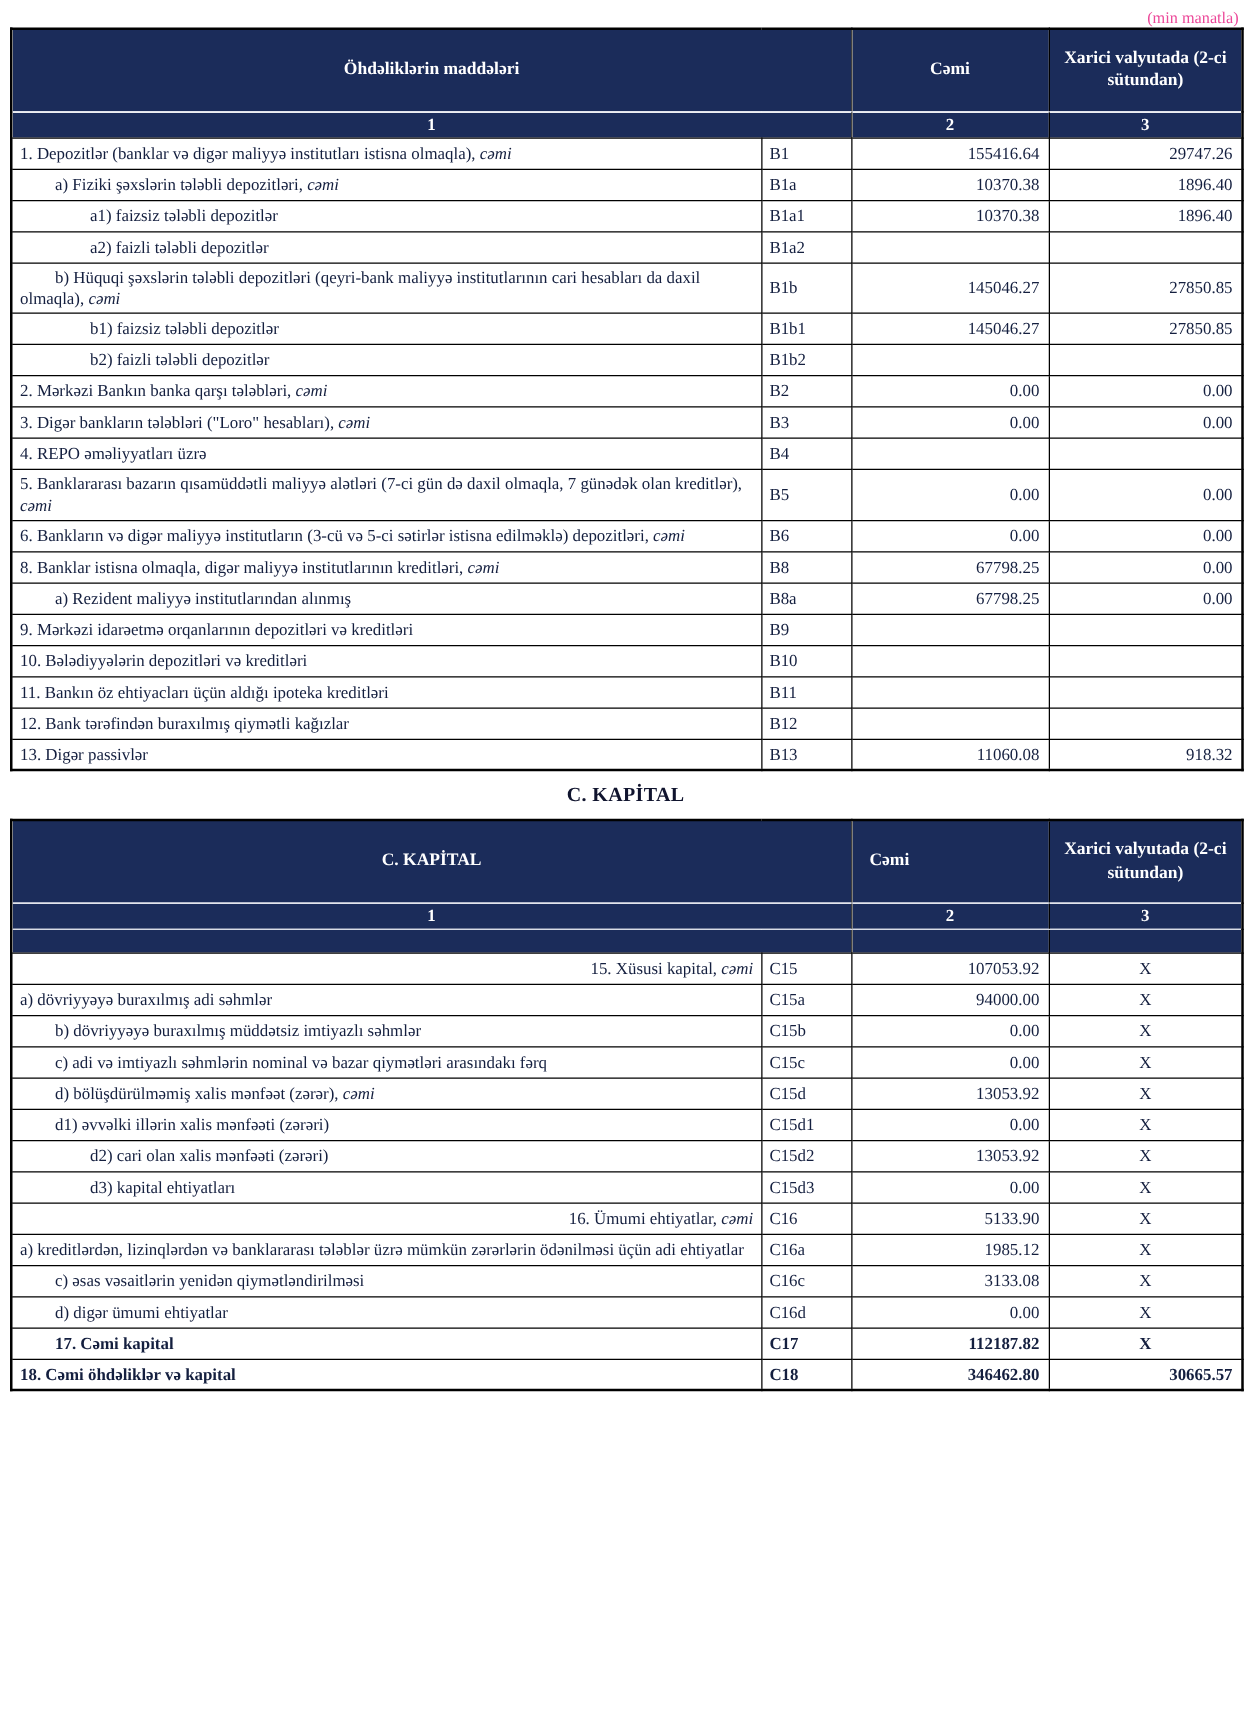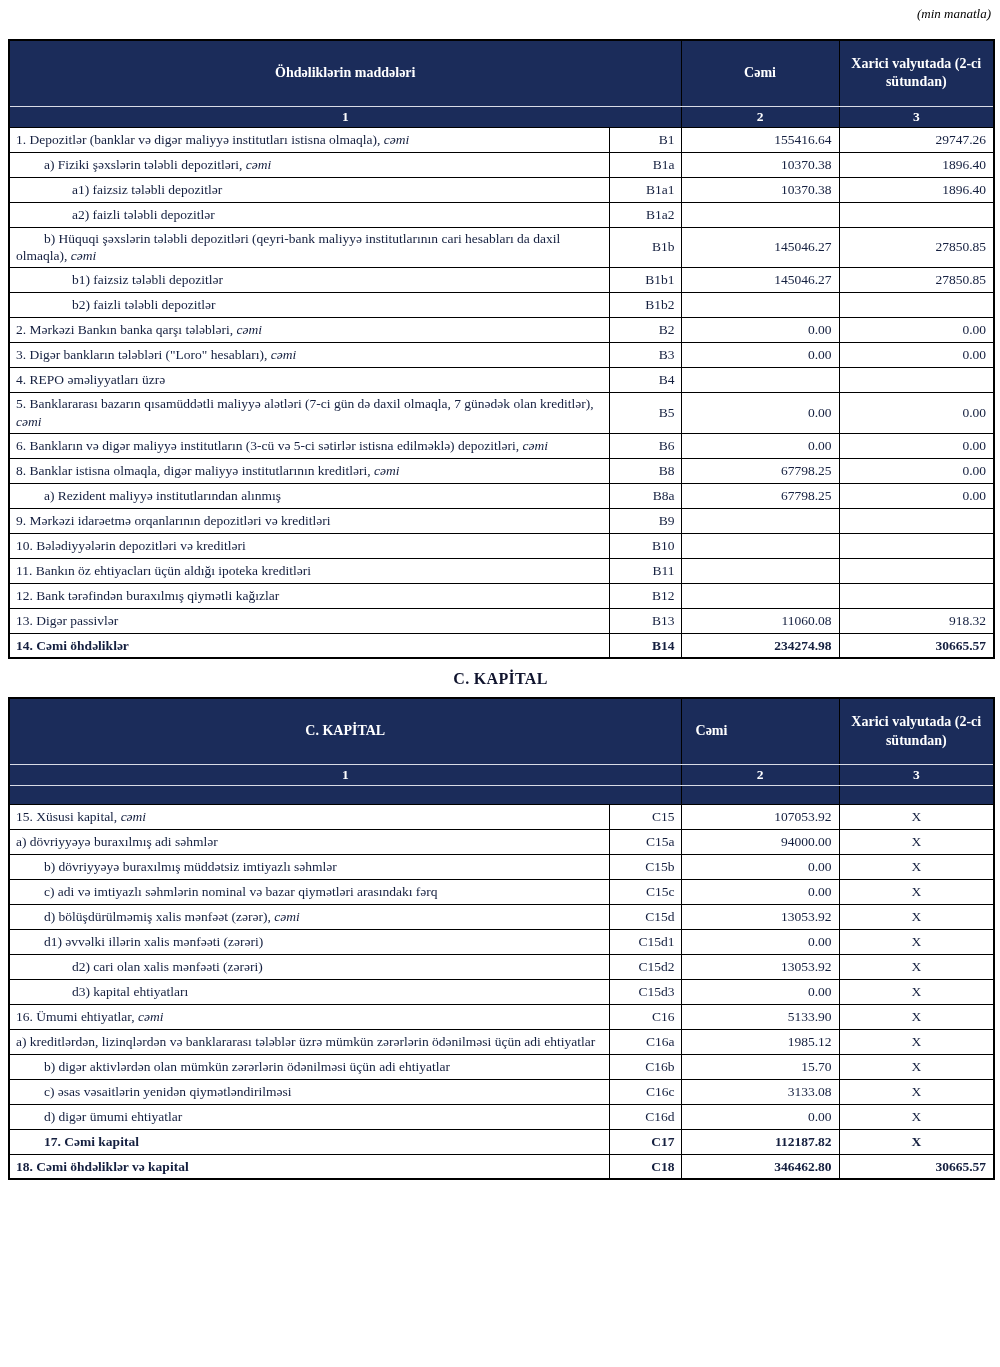--- a/index.html
+++ b/index.html
@@ -6,24 +6,23 @@
   html, body { margin: 0; padding: 0; background: #ffffff; }
   body {
     width: 1000px;
     font-family: "Liberation Serif", serif;
     color: #141f3f;
   }
   .page { padding: 4px 7px 16px 8px; }
 
   .unit-note {
     text-align: right;
-    font-style: italic;
     font-size: 13px;
-    color: #000000;
-    padding: 2px 2px 17px 0;
+    color: #ec4899;
+    padding: 2px 2px 0 0;
   }
 
   table.fin {
     border-collapse: collapse;
     width: 985px;
     border: 2px solid #000;
     table-layout: fixed;
   }
   col.c-label   { width: 600px; }
   col.c-code    { width: 72px; }
@@ -48,22 +47,22 @@
   }
   tr.hdr-main th { height: 66px; font-size: 14px; border-bottom-color: #d9dce6; }
   tr.hdr-sub th  { height: 21px; padding: 1px; }
   tr.hdr-blank th { height: 19px; border-top-color: #d9dce6; }
   .cap tr.hdr-sub th { border-bottom-color: #d9dce6; }
   .cap tr.hdr-main th.h-total { text-align: left; padding-left: 14px; }
 
   td.label { text-align: left; }
   td.label.ind1 { text-indent: 28px; margin-left: 28px; }
   td.label.ind2 { text-indent: 56px; }
-  td.label.center { text-align: left; text-indent: 0; }
-  td.code { text-align: right; font-family: Liberation Serif, serif; }
+  td.label.center { text-align: right; text-indent: 0; }
+  td.code { text-align: left; font-family: Liberation Serif, serif; }
   td.num { text-align: right; padding-right: 7px; }
   td.num.center { text-align: center; padding-right: 6px; }
   tr.bold td { font-weight: bold; }
 
   .section-title {
     text-align: center;
     font-weight: bold;
     font-size: 16px;
     color: #10142e;
     margin: 11px 0 9px 0;
@@ -204,26 +203,20 @@
           <td class="code">B12</td>
           <td class="num"></td>
           <td class="num"></td>
         </tr>
         <tr>
           <td class="label"><span>13. Digər passivlər</span></td>
           <td class="code">B13</td>
           <td class="num">11060.08</td>
           <td class="num">918.32</td>
         </tr>
-        <tr class="bold">
-          <td class="label"><span>14. Cəmi öhdəliklər</span></td>
-          <td class="code">B14</td>
-          <td class="num">234274.98</td>
-          <td class="num">30665.57</td>
-        </tr>
       </tbody>
   </table>
 
   <div class="section-title">C. KAPİTAL</div>
 
   <table class="fin cap">
     <colgroup>
         <col class="c-label">
         <col class="c-code">
         <col class="c-total">
@@ -301,26 +294,20 @@
           <td class="num">5133.90</td>
           <td class="num center">X</td>
         </tr>
         <tr>
           <td class="label"><span>a) kreditlərdən, lizinqlərdən və banklararası  tələblər üzrə mümkün zərərlərin ödənilməsi üçün adi ehtiyatlar</span></td>
           <td class="code">C16a</td>
           <td class="num">1985.12</td>
           <td class="num center">X</td>
         </tr>
         <tr>
-          <td class="label ind1"><span>b) digər aktivlərdən olan mümkün zərərlərin ödənilməsi üçün adi ehtiyatlar</span></td>
-          <td class="code">C16b</td>
-          <td class="num">15.70</td>
-          <td class="num center">X</td>
-        </tr>
-        <tr>
           <td class="label ind1"><span>c) əsas vəsaitlərin yenidən qiymətləndirilməsi</span></td>
           <td class="code">C16c</td>
           <td class="num">3133.08</td>
           <td class="num center">X</td>
         </tr>
         <tr>
           <td class="label ind1"><span>d) digər ümumi ehtiyatlar</span></td>
           <td class="code">C16d</td>
           <td class="num">0.00</td>
           <td class="num center">X</td>

